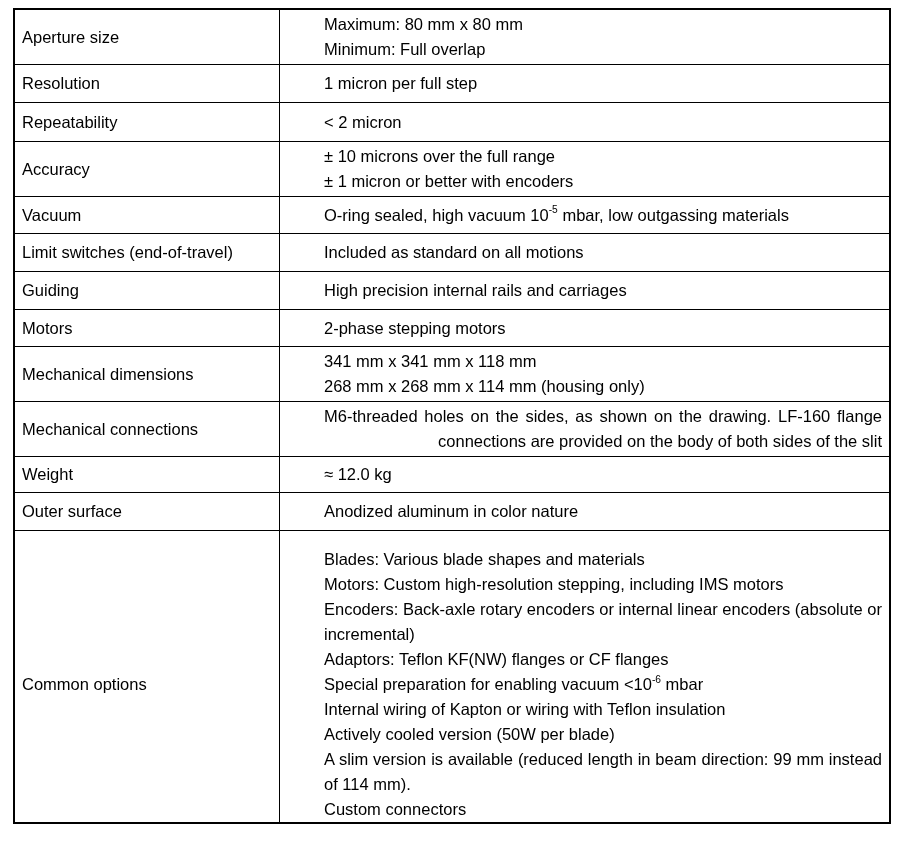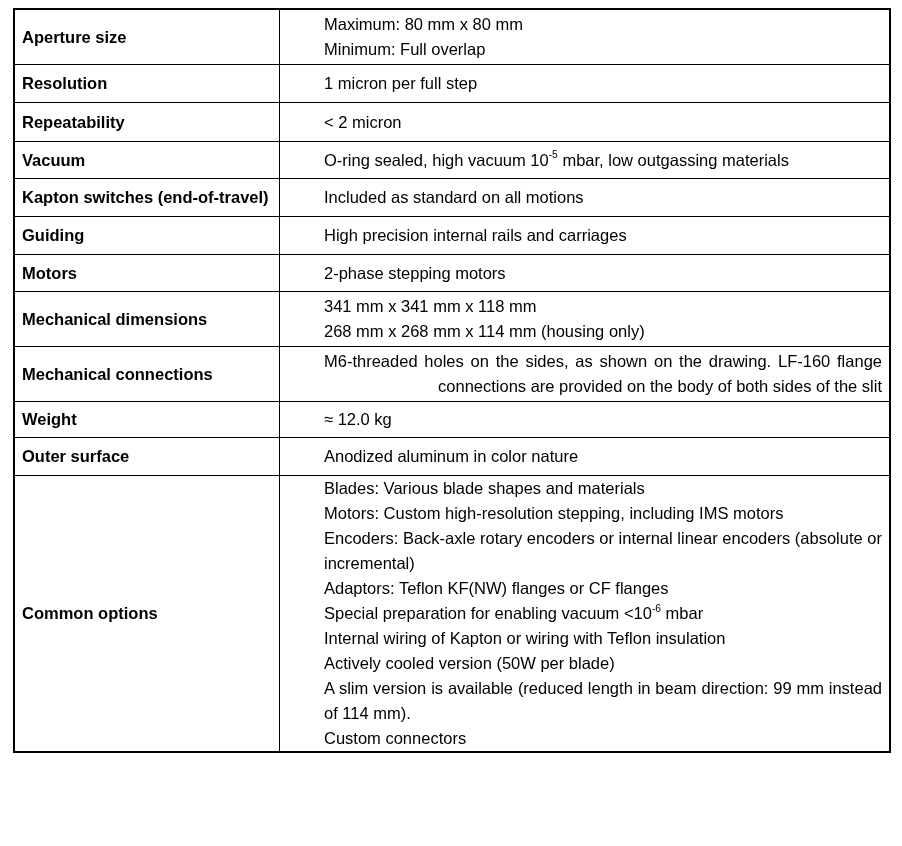--- a/index.html
+++ b/index.html
@@ -28,21 +28,21 @@
     font-size: 16.5px;
   }
   table.spec td {
     border: 1px solid #000000;
     vertical-align: middle;
     padding: 2px 7px;
     line-height: 25px;
   }
   td.lbl {
     width: 250px;
-    font-weight: bold;
+    font-weight: normal;
     white-space: nowrap;
   }
   td.val { width: 595px; }
   .line { white-space: nowrap; margin-left: 37px; }
   .line.wrapok { white-space: normal; text-align: right; }
   .line.jst {
     white-space: normal;
     text-align: justify;
     text-align-last: justify;
   }
@@ -60,21 +60,21 @@
   tr.r5  { height: 37px; }
   tr.r6  { height: 38px; }
   tr.r7  { height: 38px; }
   tr.r8  { height: 38px; }
   tr.r9  { height: 37px; }
   tr.r10 { height: 53px; }
   tr.r11 { height: 52px; }
   tr.r12 { height: 36px; }
   tr.r13 { height: 38px; }
   tr.r14 { height: 275px; }
-  tr.r14 td { padding-top: 0; padding-bottom: 0; }
+  tr.r14 td { padding-top: 16px; padding-bottom: 0; }
 </style>
 </head>
 <body>
 
 <div class="page">
   <table class="spec">
     <tbody>
 
       <tr class="r1">
         <td class="lbl">Aperture size</td>
@@ -91,30 +91,37 @@
         </td>
       </tr>
 
       <tr class="r3">
         <td class="lbl">Repeatability</td>
         <td class="val">
           <div class="line">&lt; 2 micron</div>
         </td>
       </tr>
 
+      <tr class="r4">
+        <td class="lbl">Accuracy</td>
+        <td class="val">
+          <div class="line">± 10 microns over the full range</div>
+          <div class="line">± 1 micron or better with encoders</div>
+        </td>
+      </tr>
 
       <tr class="r5">
         <td class="lbl">Vacuum</td>
         <td class="val">
           <div class="line"><span>O-ring sealed, high vacuum 10</span><sup>-5</sup><span> mbar, low outgassing materials</span></div>
         </td>
       </tr>
 
       <tr class="r6">
-        <td class="lbl">Kapton switches (end-of-travel)</td>
+        <td class="lbl">Limit switches (end-of-travel)</td>
         <td class="val">
           <div class="line">Included as standard on all motions</div>
         </td>
       </tr>
 
       <tr class="r7">
         <td class="lbl">Guiding</td>
         <td class="val">
           <div class="line">High precision internal rails and carriages</div>
         </td>

